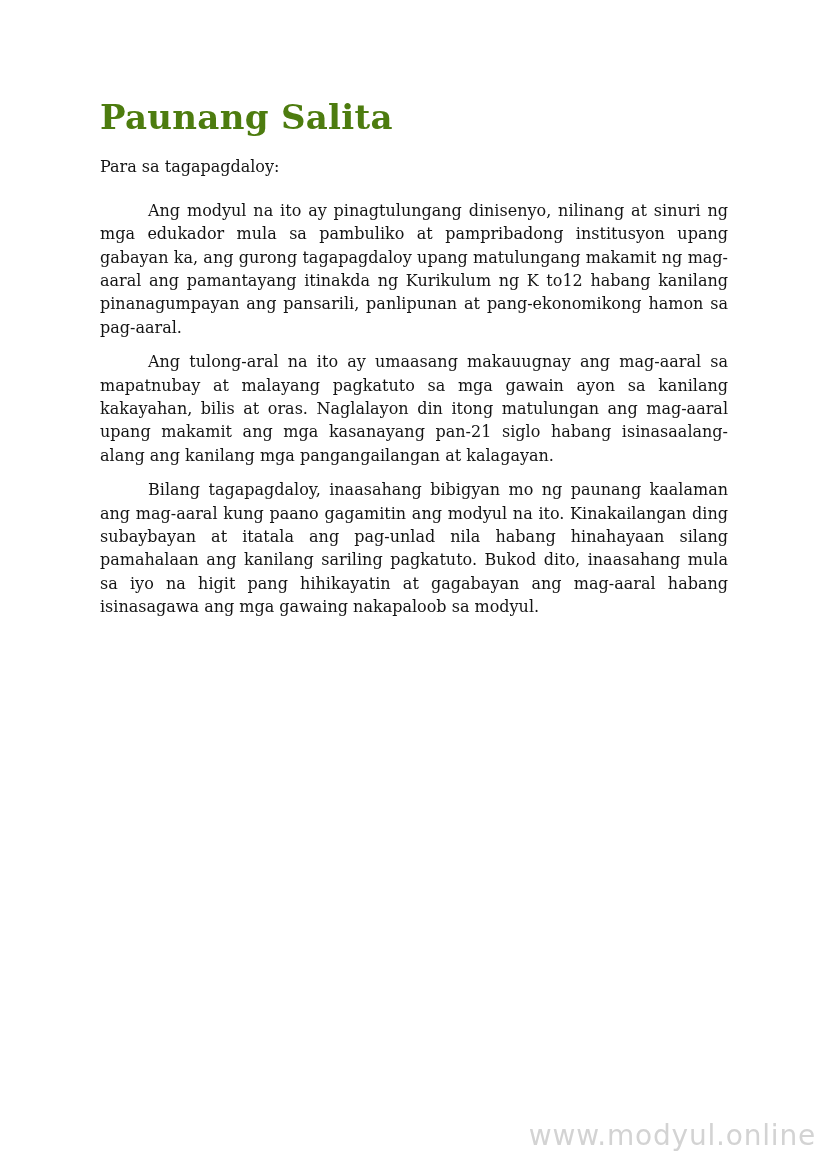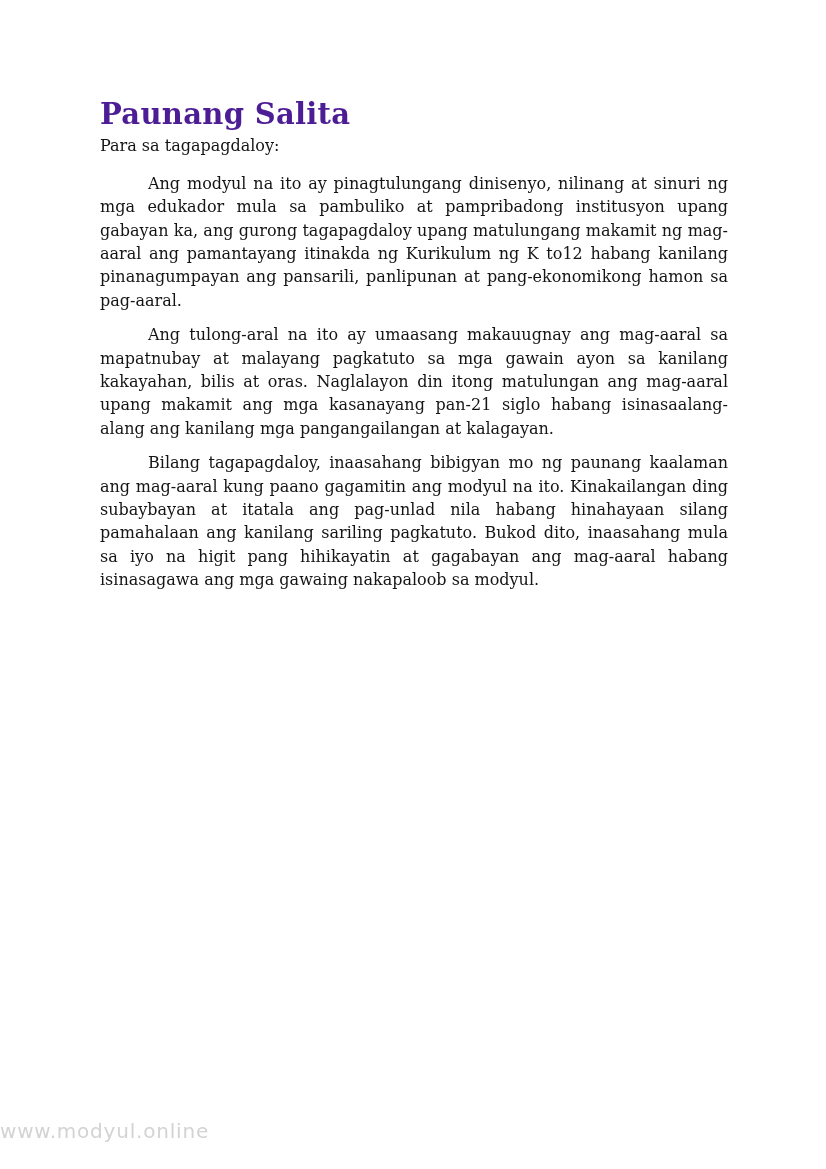--- a/index.html
+++ b/index.html
@@ -16,29 +16,29 @@
     font-family: "DejaVu Serif", "Liberation Serif", serif;
     color: #141414;
   }
   .content {
     position: absolute;
     left: 100px;
     top: 97px;
     width: 628px;
   }
   .doc-title {
-    margin: 0 0 3px 0;
-    font-size: 29px;
+    margin: 0 0 18px 0;
+    font-size: 34px;
     font-weight: bold;
     line-height: 1.2;
     letter-spacing: 0.3px;
-    color: #4c1d95;
+    color: #4d7c0f;
   }
   .salutation {
-    margin: 0 0 15px 0;
+    margin: 0 0 21px 0;
     font-size: 16px;
     line-height: 22px;
   }
   .body-para {
     margin: 0 0 11px 0;
     font-size: 16px;
     line-height: 23.4px;
     text-align: justify;
     text-indent: 48px;
   }
@@ -50,24 +50,24 @@
     left: 0;
     right: 0;
     top: 1095px;
     text-align: center;
     font-size: 16px;
     color: #141414;
   }
   .watermark {
     position: absolute;
     left: 0;
-    right: 0;
+    right: 10px;
     top: 1119px;
-    text-align: left;
-    font-size: 20px;
+    text-align: right;
+    font-size: 28px;
     letter-spacing: 0.8px;
     color: #d3d3d3;
     font-family: "DejaVu Sans", "Liberation Sans", sans-serif;
   }
 </style>
 </head>
 <body>
 
 <div class="page">
   <div class="content">

